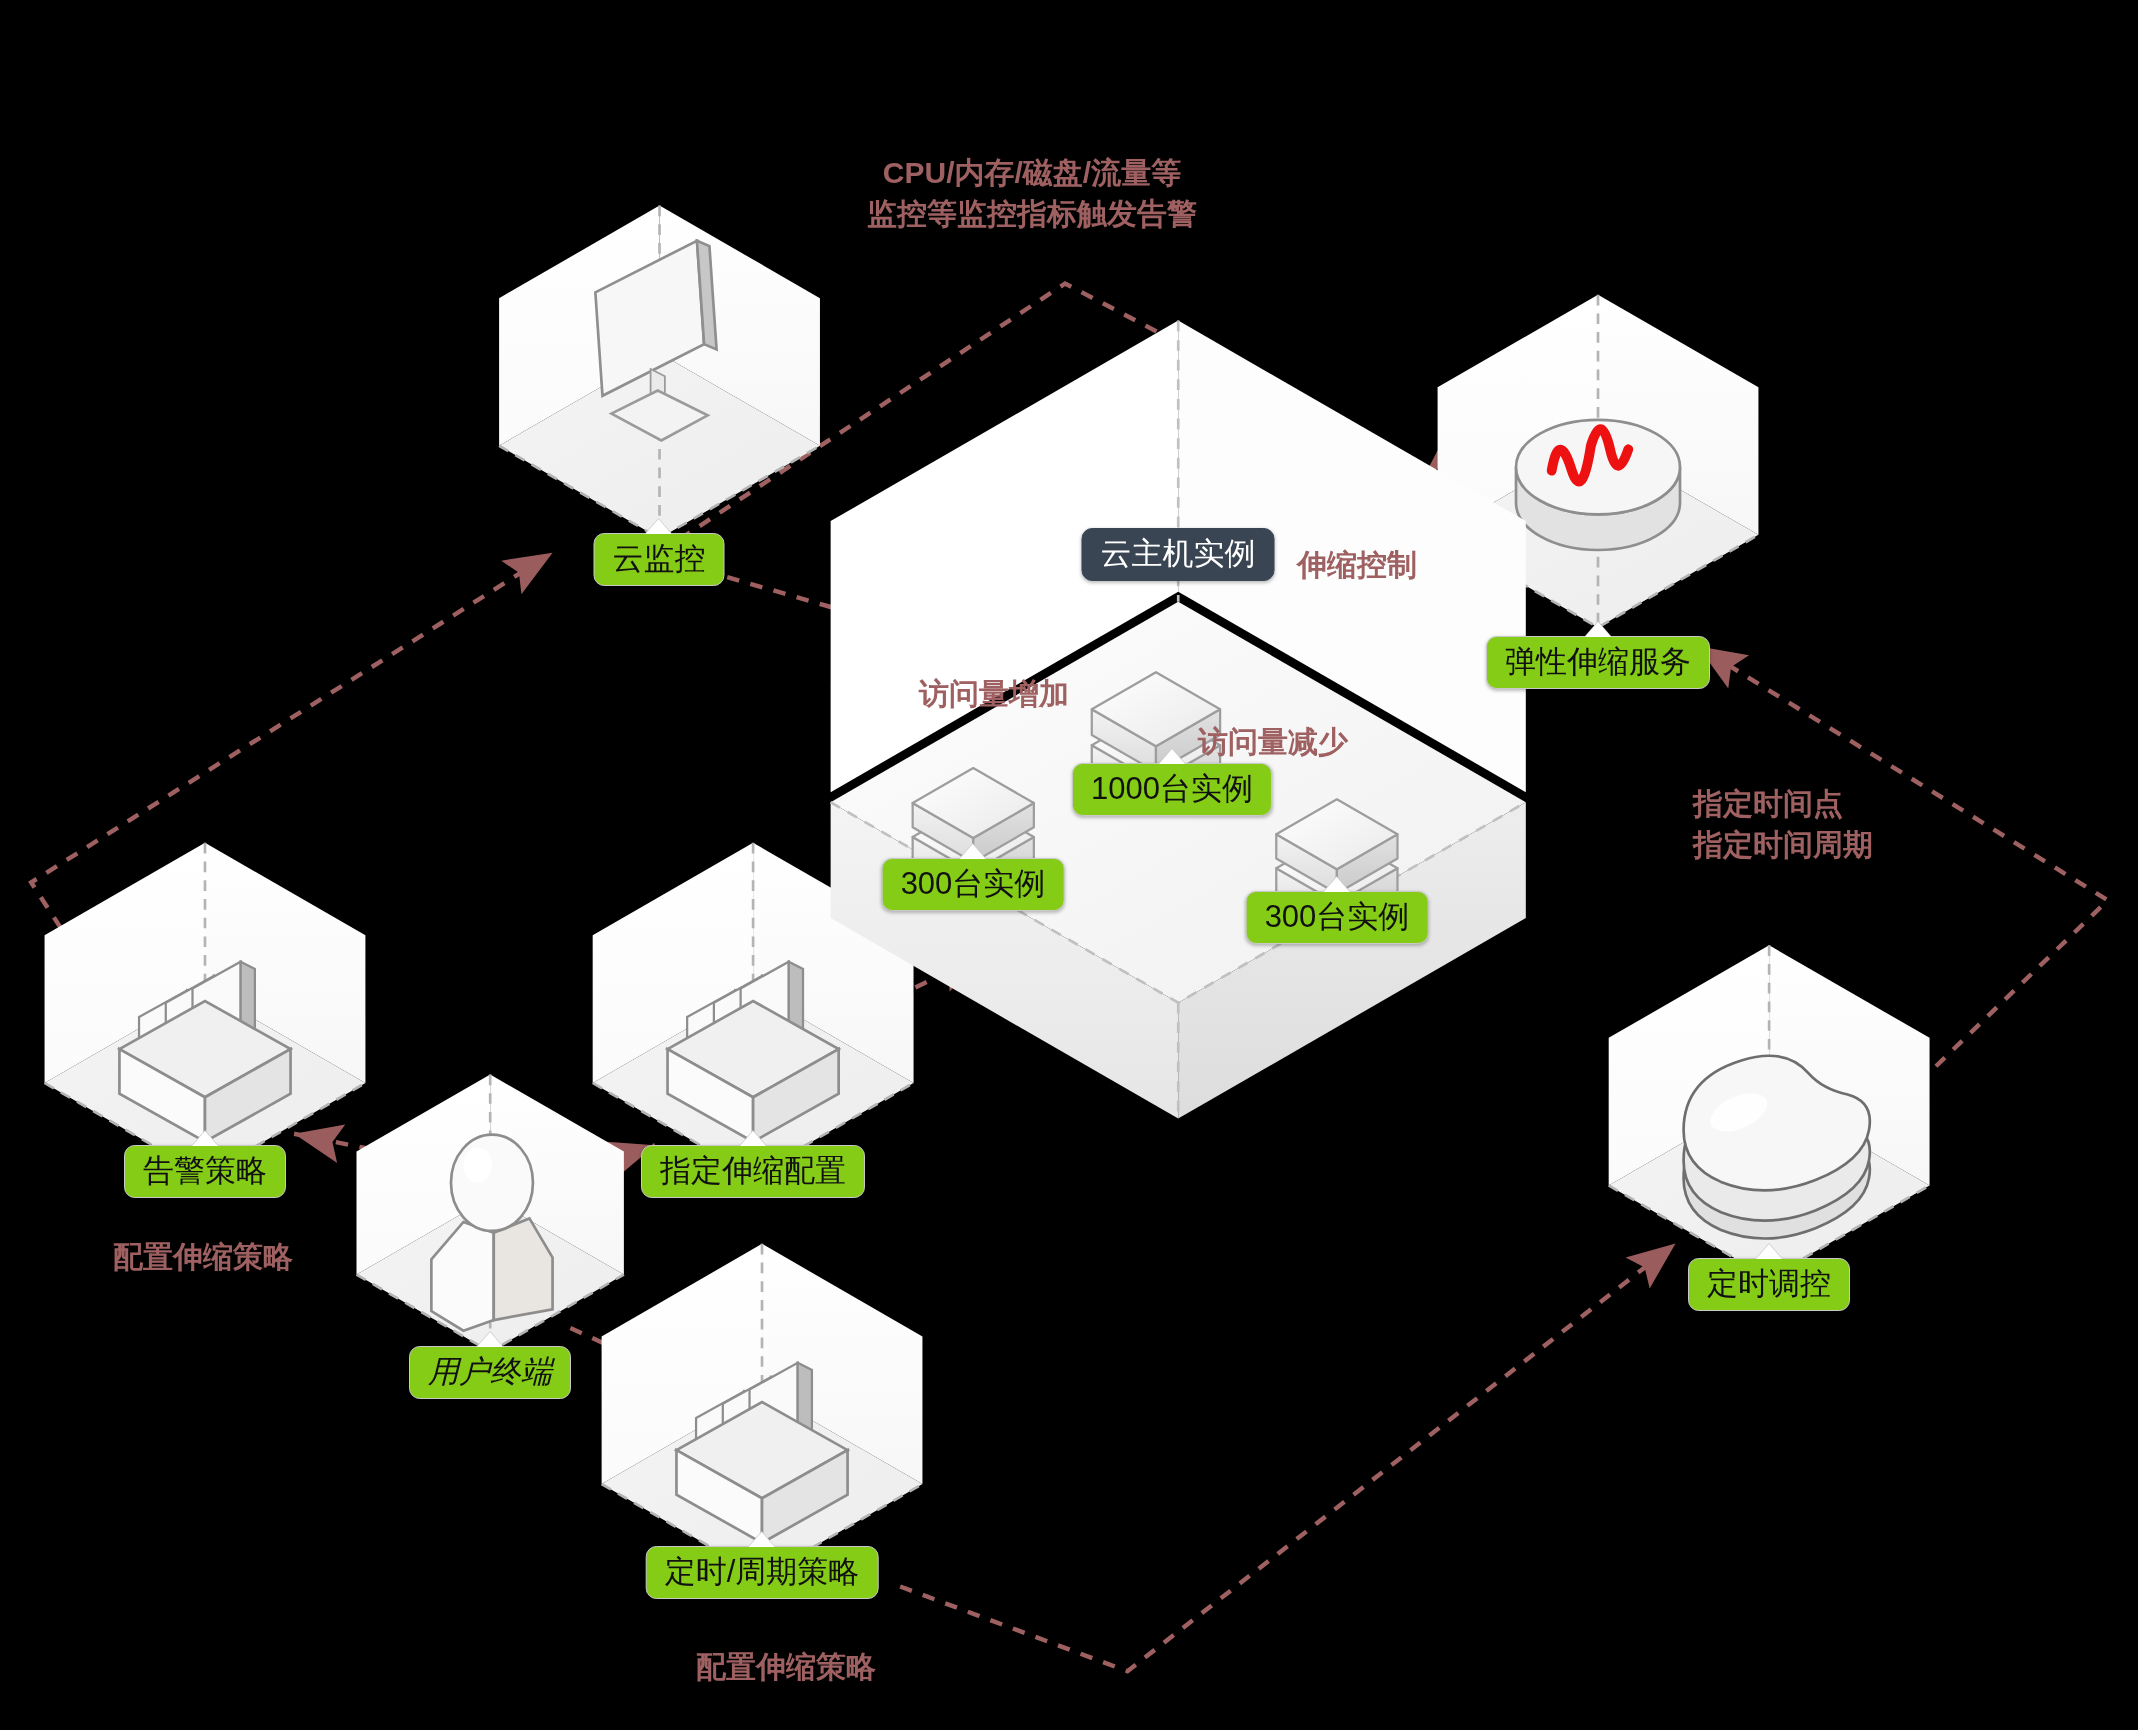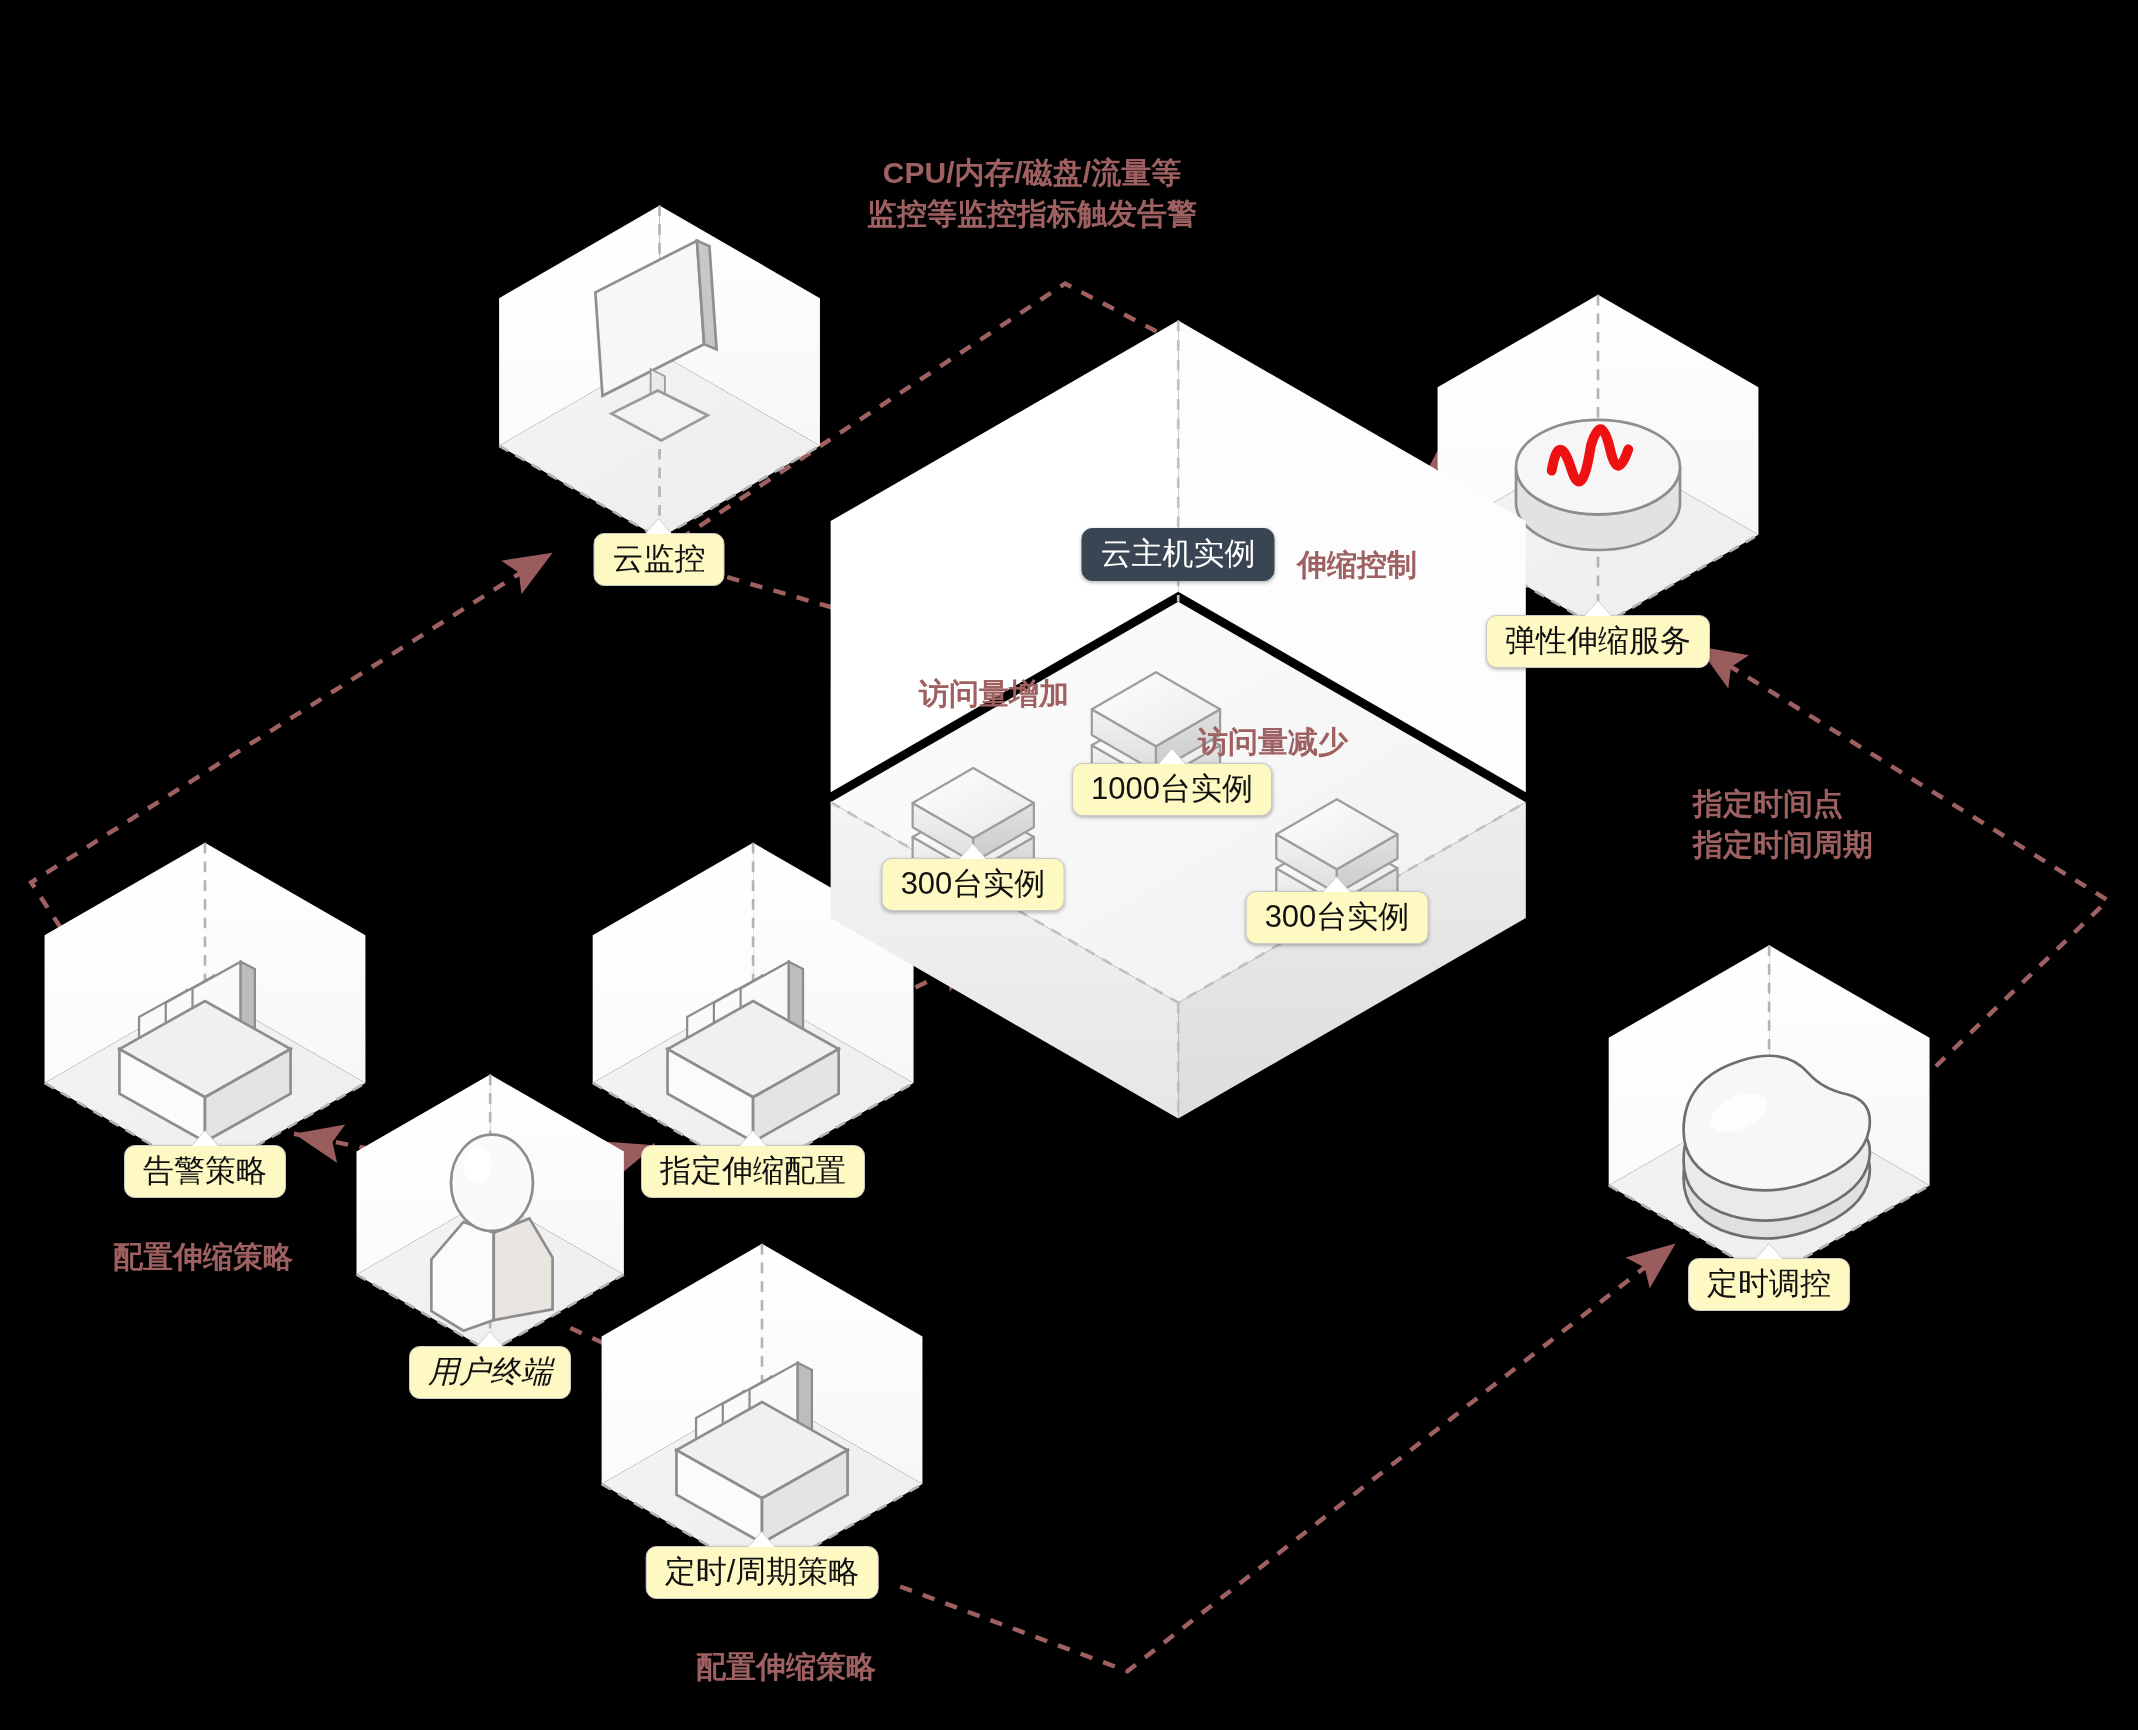--- a/index.html
+++ b/index.html
@@ -2,21 +2,21 @@
 <html style="font-size:14.3px"><head>
 <meta charset="utf-8">
 <style>
   html,body{margin:0;padding:0;background:#000;}
   body{width:2139px;height:1731px;position:relative;overflow:hidden;
        font-family:"Liberation Sans","DejaVu Sans",sans-serif;}
   #stage{position:absolute;left:0;top:0;width:2139px;height:1731px;background:#000;}
   svg.layer{position:absolute;left:0;top:0;width:2139px;height:1731px;overflow:visible;}
   #lines{z-index:1;}
   #nodes{z-index:2;}
-  .pill{position:absolute;z-index:5;background:#fef9c3;border:0.9px solid #c9c9c9;
+  .pill{position:absolute;z-index:5;background:#84cc16;border:0.9px solid #c9c9c9;
         border-radius:10.7px;padding:9px 18px;color:#111;font-size:31px;
         line-height:1.05;white-space:nowrap;
         box-shadow:0 1.8px 3.6px rgba(0,0,0,.25);transform:translate(-50%,0);}
   .pill.dark{background:#3a4553;border-color:#3a4553;color:#fff;}
   .pill .tail{position:absolute;left:50%;margin-left:-13.4px;width:0;height:0;
         border-left:13.4px solid transparent;border-right:13.4px solid transparent;}
   .pill.up .tail{top:-15px;border-bottom:15px solid #fff;
         filter:drop-shadow(0 -0.9px 0 #c9c9c9);}
   .rlabel{position:absolute;z-index:6;color:#9e6060;font-size:30px;font-weight:bold;
         line-height:1.35;white-space:pre;transform:translate(-50%,0);text-align:center;}
@@ -249,21 +249,21 @@
             <path d="M1432,935.92 L1500,975.156 L1500,1002.356 L1432,963.12 Z" fill="url(#gBoxL)" stroke="#9d9d9d" stroke-width="2.5" stroke-linejoin="round"></path>
             <path d="M1500,975.156 L1568,935.92 L1568,963.12 L1500,1002.356 Z" fill="url(#gBoxR)" stroke="#9d9d9d" stroke-width="2.5" stroke-linejoin="round"></path>
             <path d="M1500,896.684 L1568,935.92 L1500,975.156 L1432,935.92 Z" fill="url(#gBoxTop)" stroke="#9d9d9d" stroke-width="2.5" stroke-linejoin="round"></path>
           </g>
         </g>
       </g>
   </svg>
 
   <div id="overlay">
       <div class="pill up" style="left: 659px; top: 533px;"><span class="tail"></span><span>云监控</span></div>
-      <div class="pill up" style="left: 1598px; top: 615px;"><span class="tail"></span><span>弹性伸缩服务</span></div>
+      <div class="pill up" style="left: 1598px; top: 636px;"><span class="tail"></span><span>弹性伸缩服务</span></div>
       <div class="pill up" style="left: 205px; top: 1145px;"><span class="tail"></span><span>告警策略</span></div>
       <div class="pill up" style="left: 753px; top: 1145px;"><span class="tail"></span><span>指定伸缩配置</span></div>
       <div class="pill up" style="left: 490px; top: 1346px; font-style: italic;"><span class="tail"></span><span>用户终端</span></div>
       <div class="pill up" style="left: 762px; top: 1546px;"><span class="tail"></span><span>定时/周期策略</span></div>
       <div class="pill up" style="left: 1769px; top: 1258px;"><span class="tail"></span><span>定时调控</span></div>
       <div class="pill up" style="left: 1144px; top: 763px; margin-left: 28px;"><span class="tail"></span><span>1000台实例</span></div>
       <div class="pill up" style="left: 973px; top: 858px;"><span class="tail"></span><span>300台实例</span></div>
       <div class="pill up" style="left: 1337px; top: 891px;"><span class="tail"></span><span>300台实例</span></div>
       <div class="pill dark down" style="left: 1178px; top: 528px;"><span>云主机实例</span></div>
       <div class="rlabel" style="left: 1032px; top: 153px; color: rgb(158, 96, 96);">CPU/内存/磁盘/流量等

